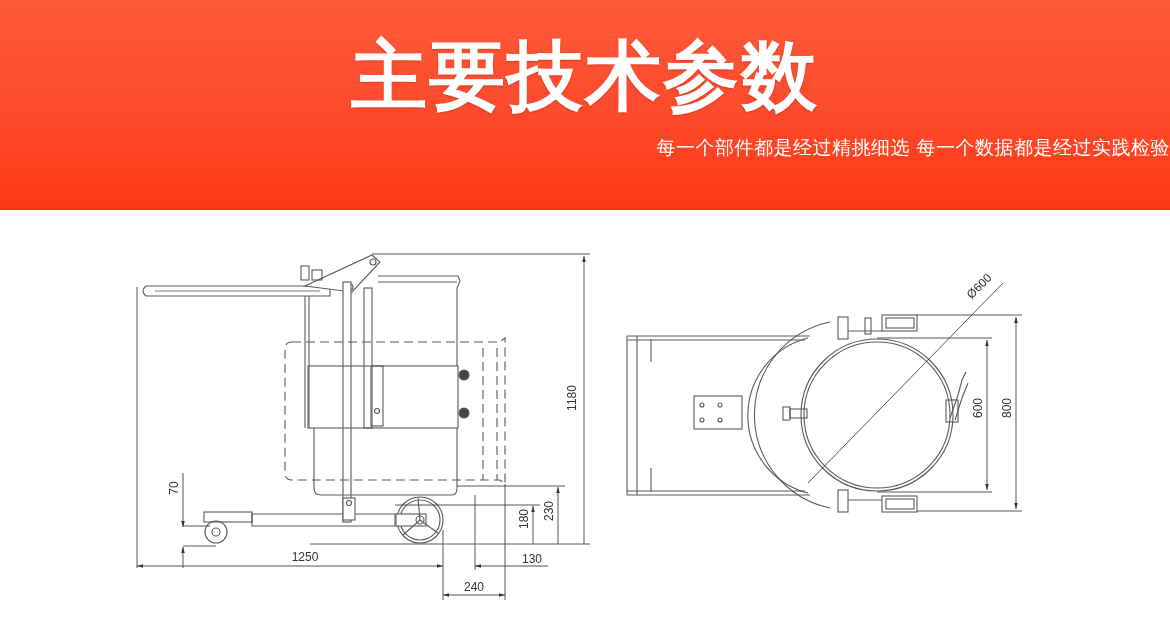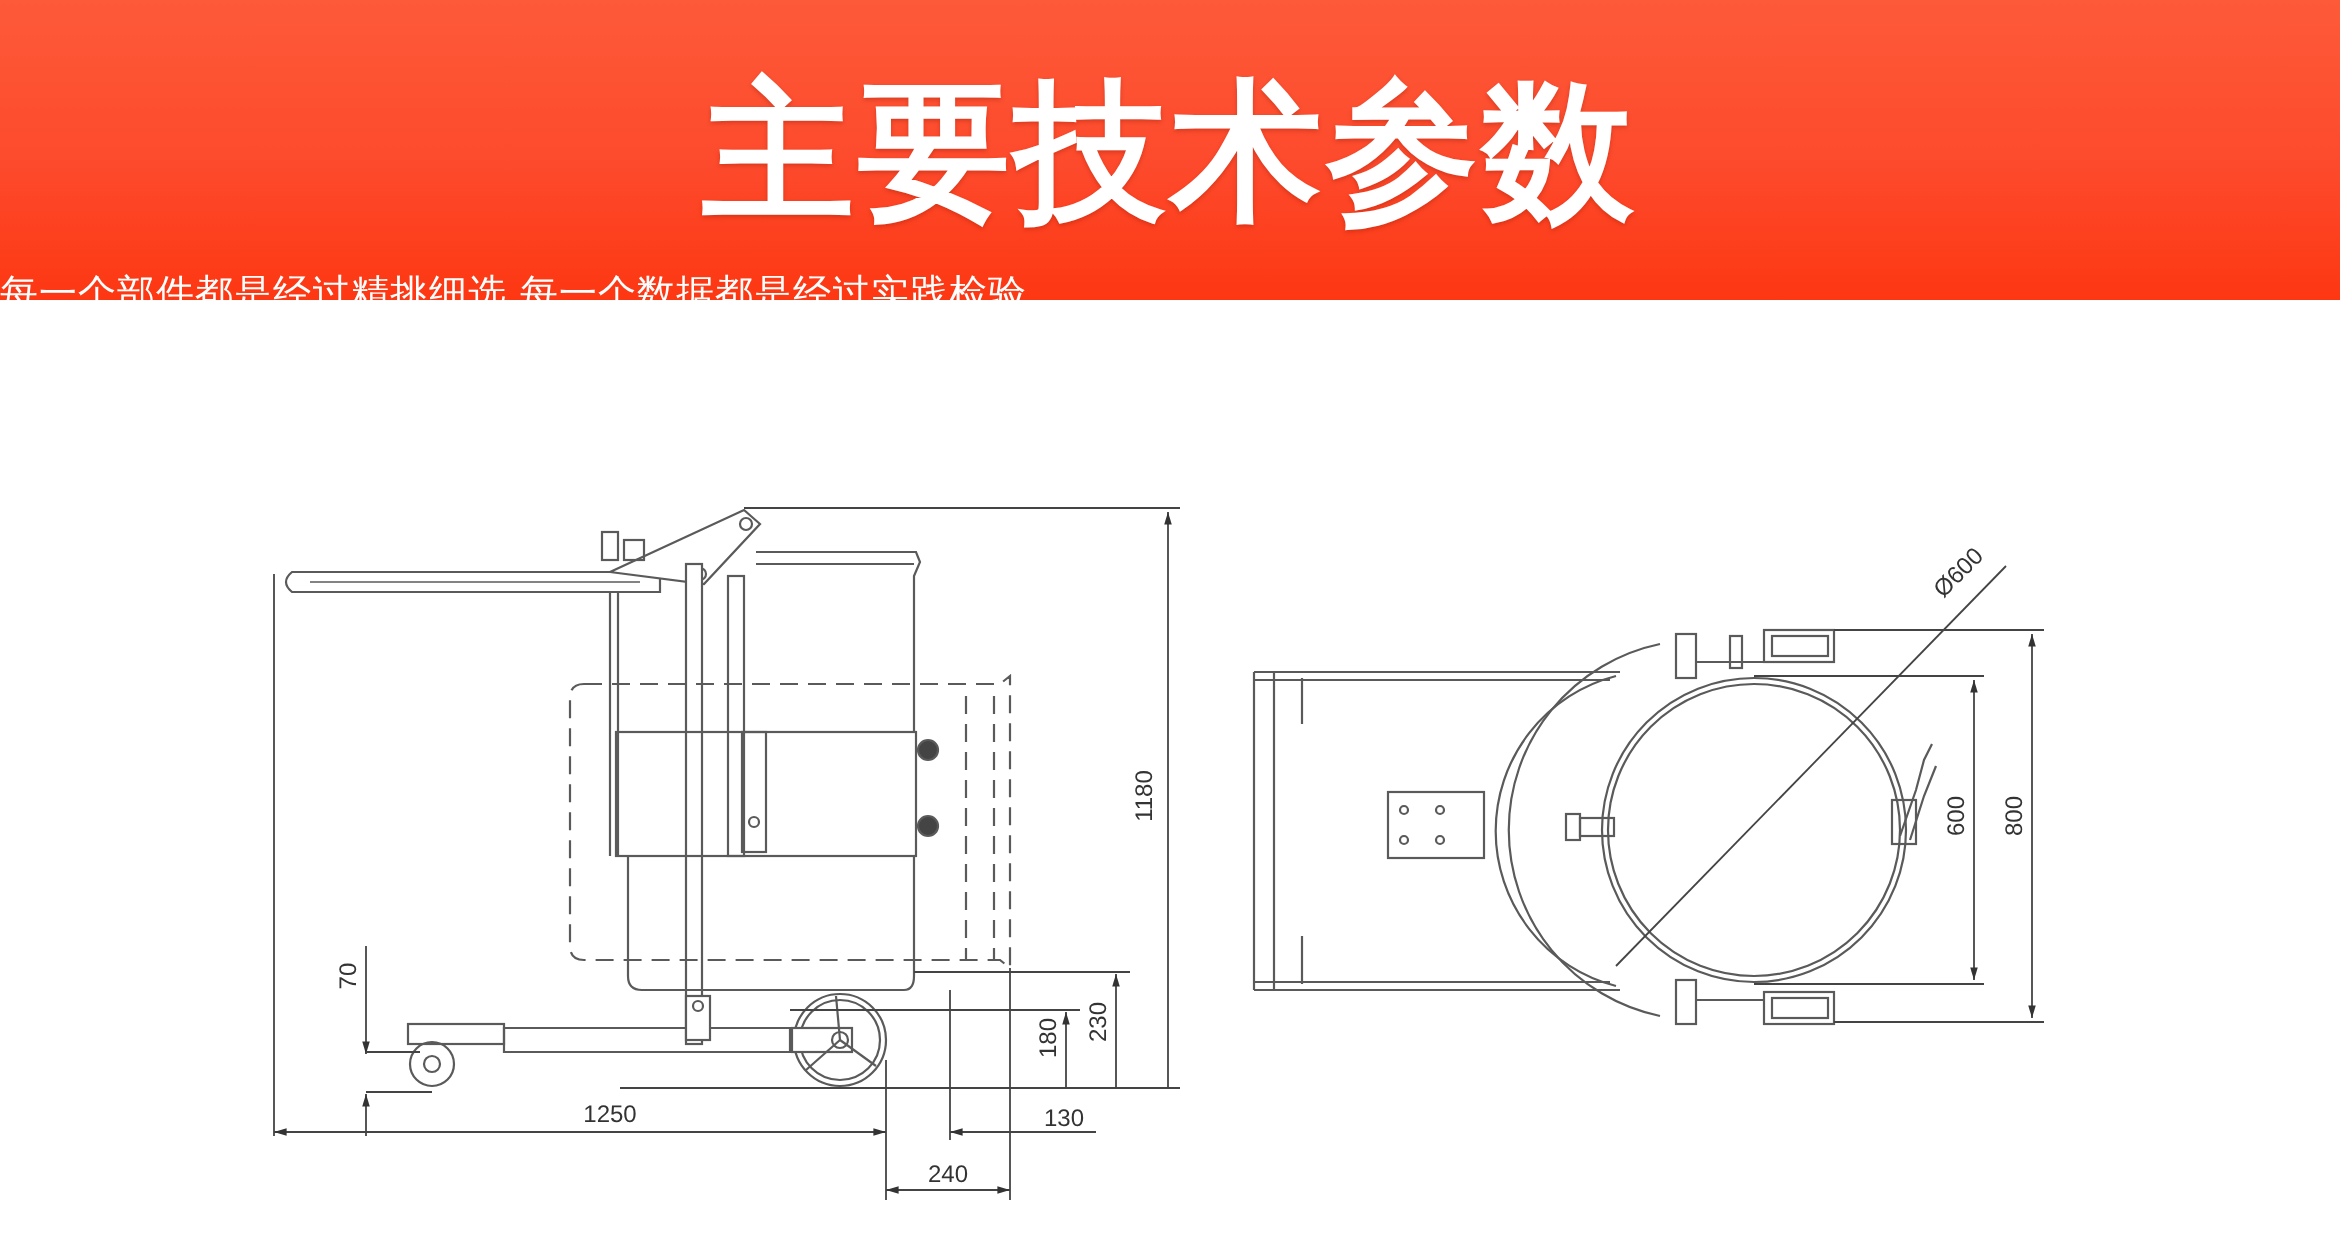--- a/index.html
+++ b/index.html
@@ -1,30 +1,30 @@
 <!DOCTYPE html>
 <html><head>
 <meta charset="utf-8">
 <style>
   html, body { margin: 0; padding: 0; }
   body {
     width: 1170px; height: 621px; overflow: hidden; background: #ffffff;
     font-family: "DejaVu Sans", "Liberation Sans", sans-serif;
   }
   .banner {
-    position: absolute; left: 0; top: 0; width: 1170px; height: 150px;
+    position: absolute; left: 0; top: 0; width: 1170px; height: 210px;
     background: linear-gradient(180deg, #fd5a39 0%, #fd4a2c 55%, #fd3712 100%);
   }
   .banner-title {
     position: absolute; left: 0; top: 38px; width: 1170px; text-align: center;
     color: #ffffff; font-size: 76px; font-weight: bold; letter-spacing: 2px; line-height: 1;
     text-shadow: 0 1px 2px rgba(150,20,0,0.35);
   }
   .banner-subtitle {
-    position: absolute; left: 0; top: 138px; width: 1170px; text-align: left;
+    position: absolute; left: 0; top: 138px; width: 1170px; text-align: right;
     color: #ffffff; font-size: 19px; line-height: 1; letter-spacing: 0.5px;
   }
   .drawing { position: absolute; top: 194px; left: 0; width: 1170px; height: 427px; }
   svg text { font-family: "Liberation Sans", "DejaVu Sans", sans-serif; font-size: 12px; fill: #333; }
 </style>
 </head>
 <body>
 
 <div class="banner">
   <div class="banner-title">主要技术参数</div>

